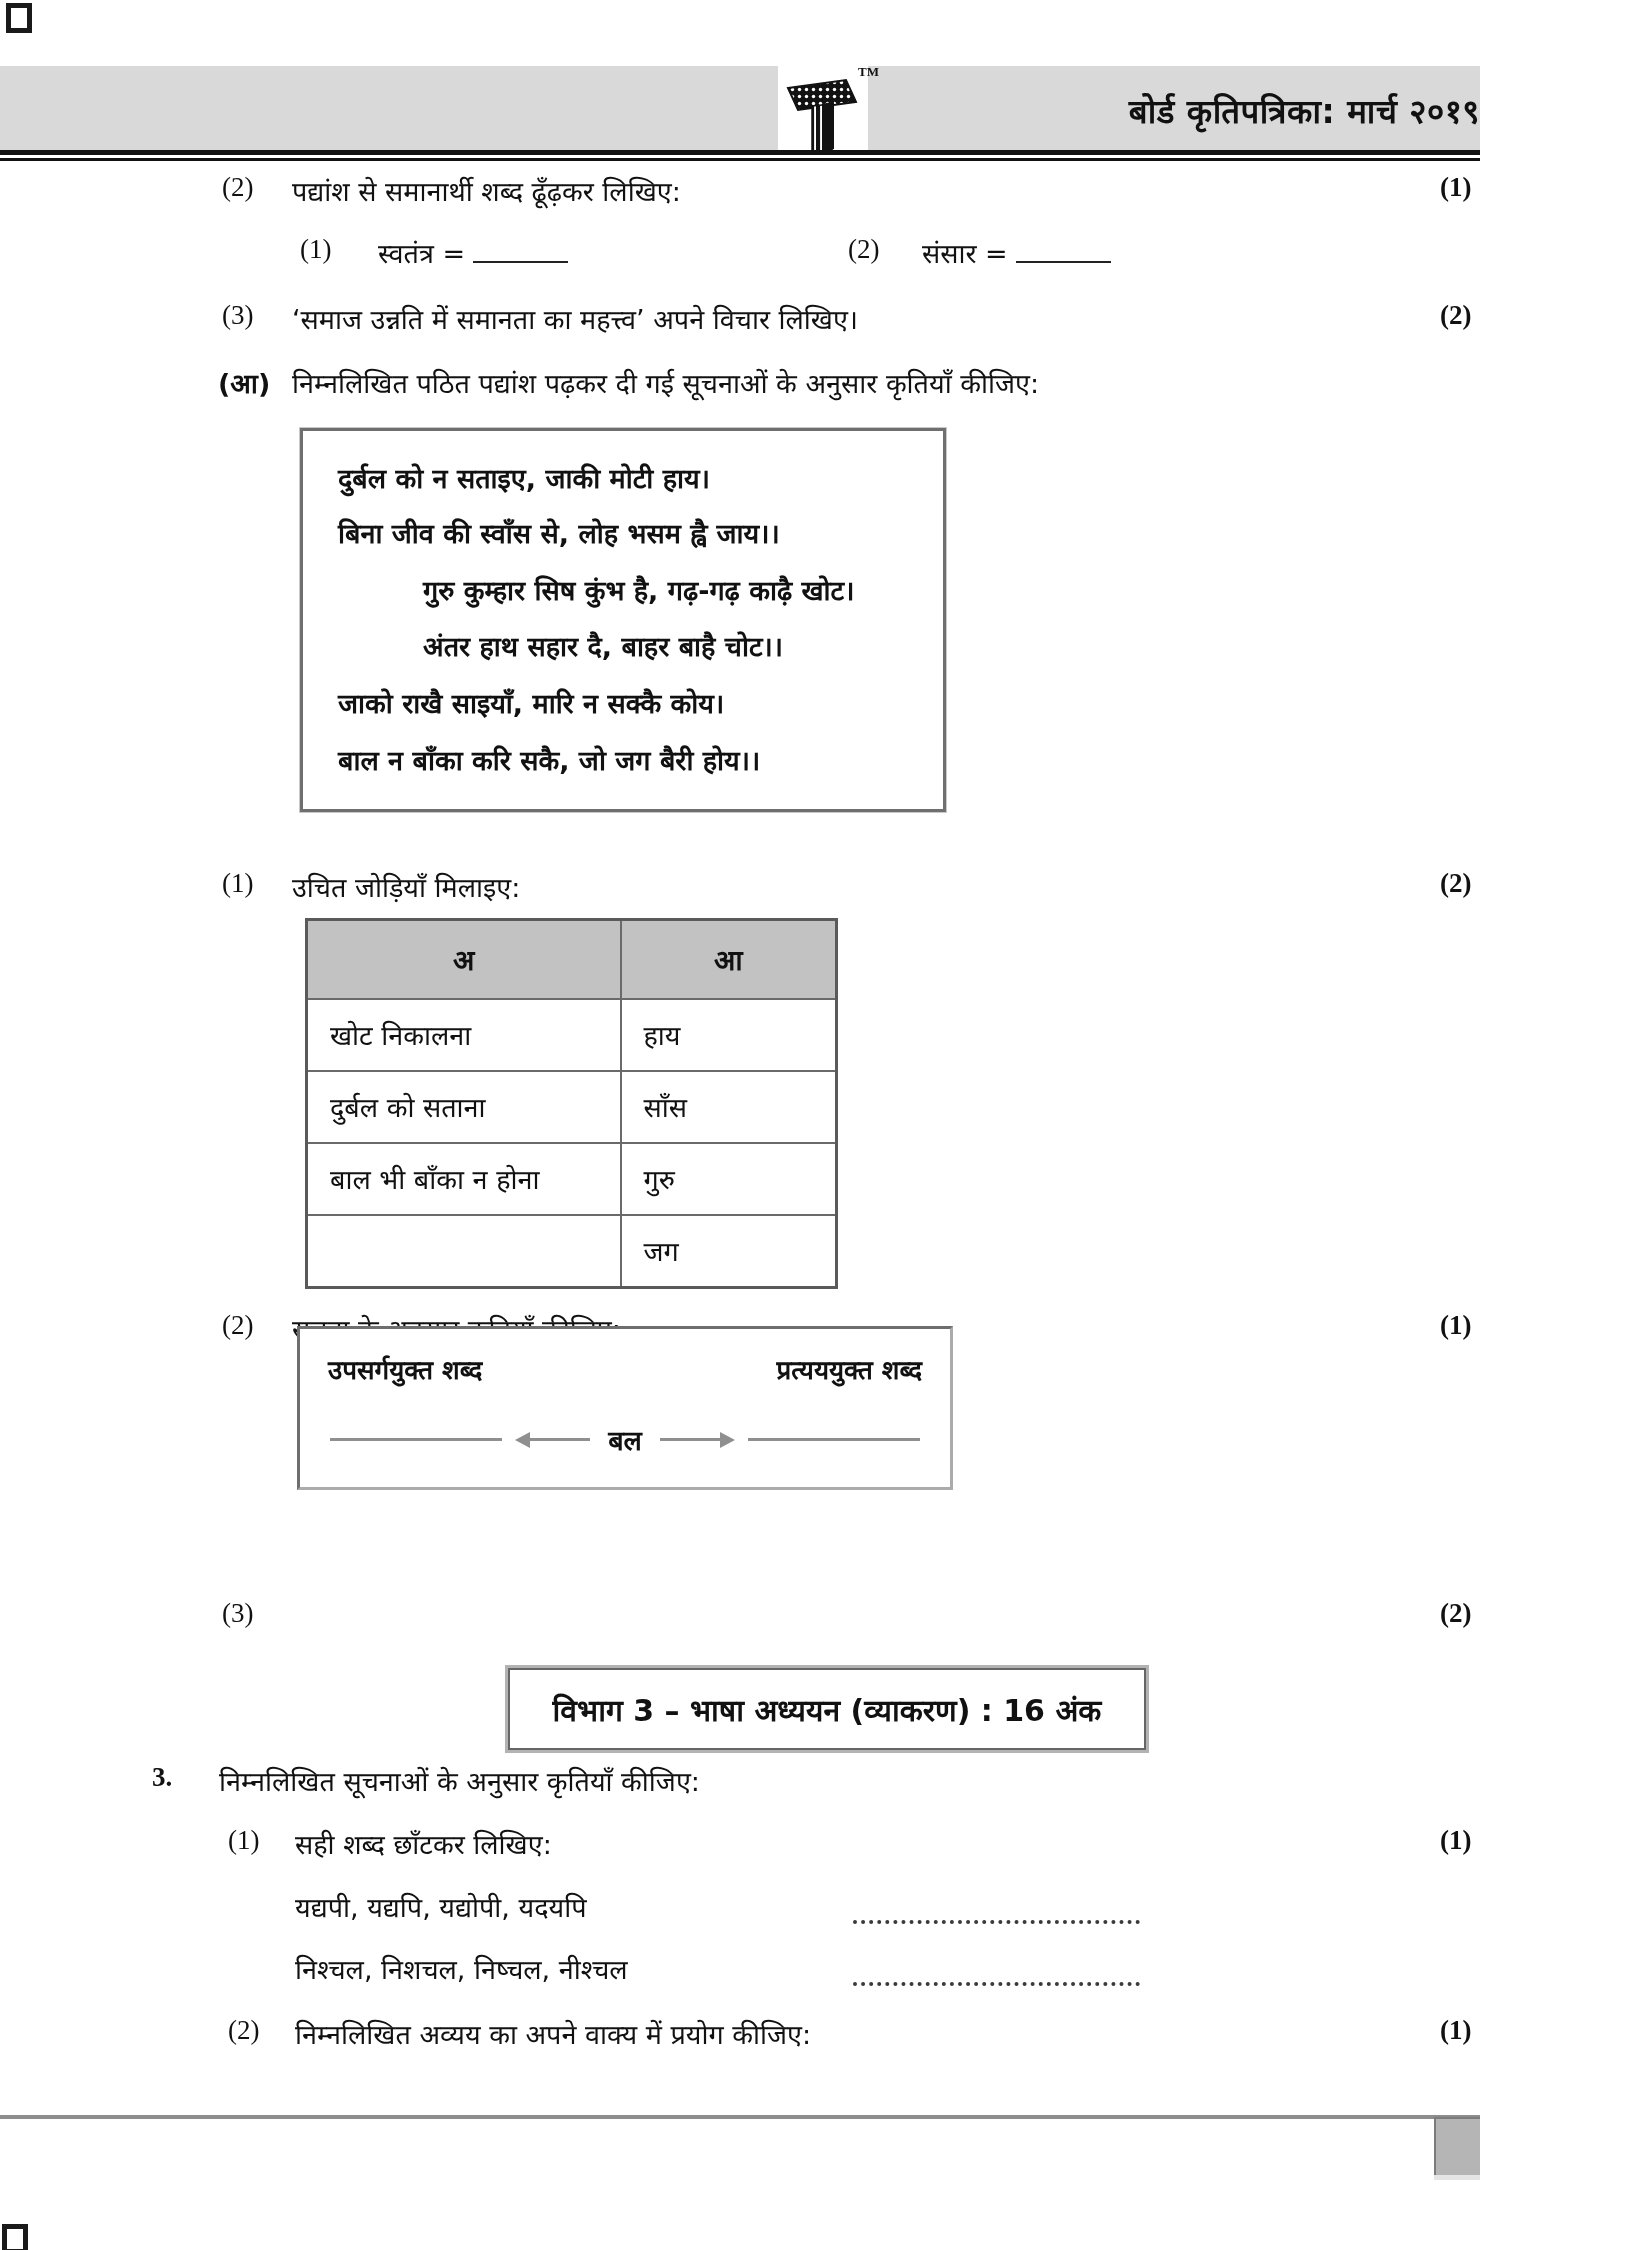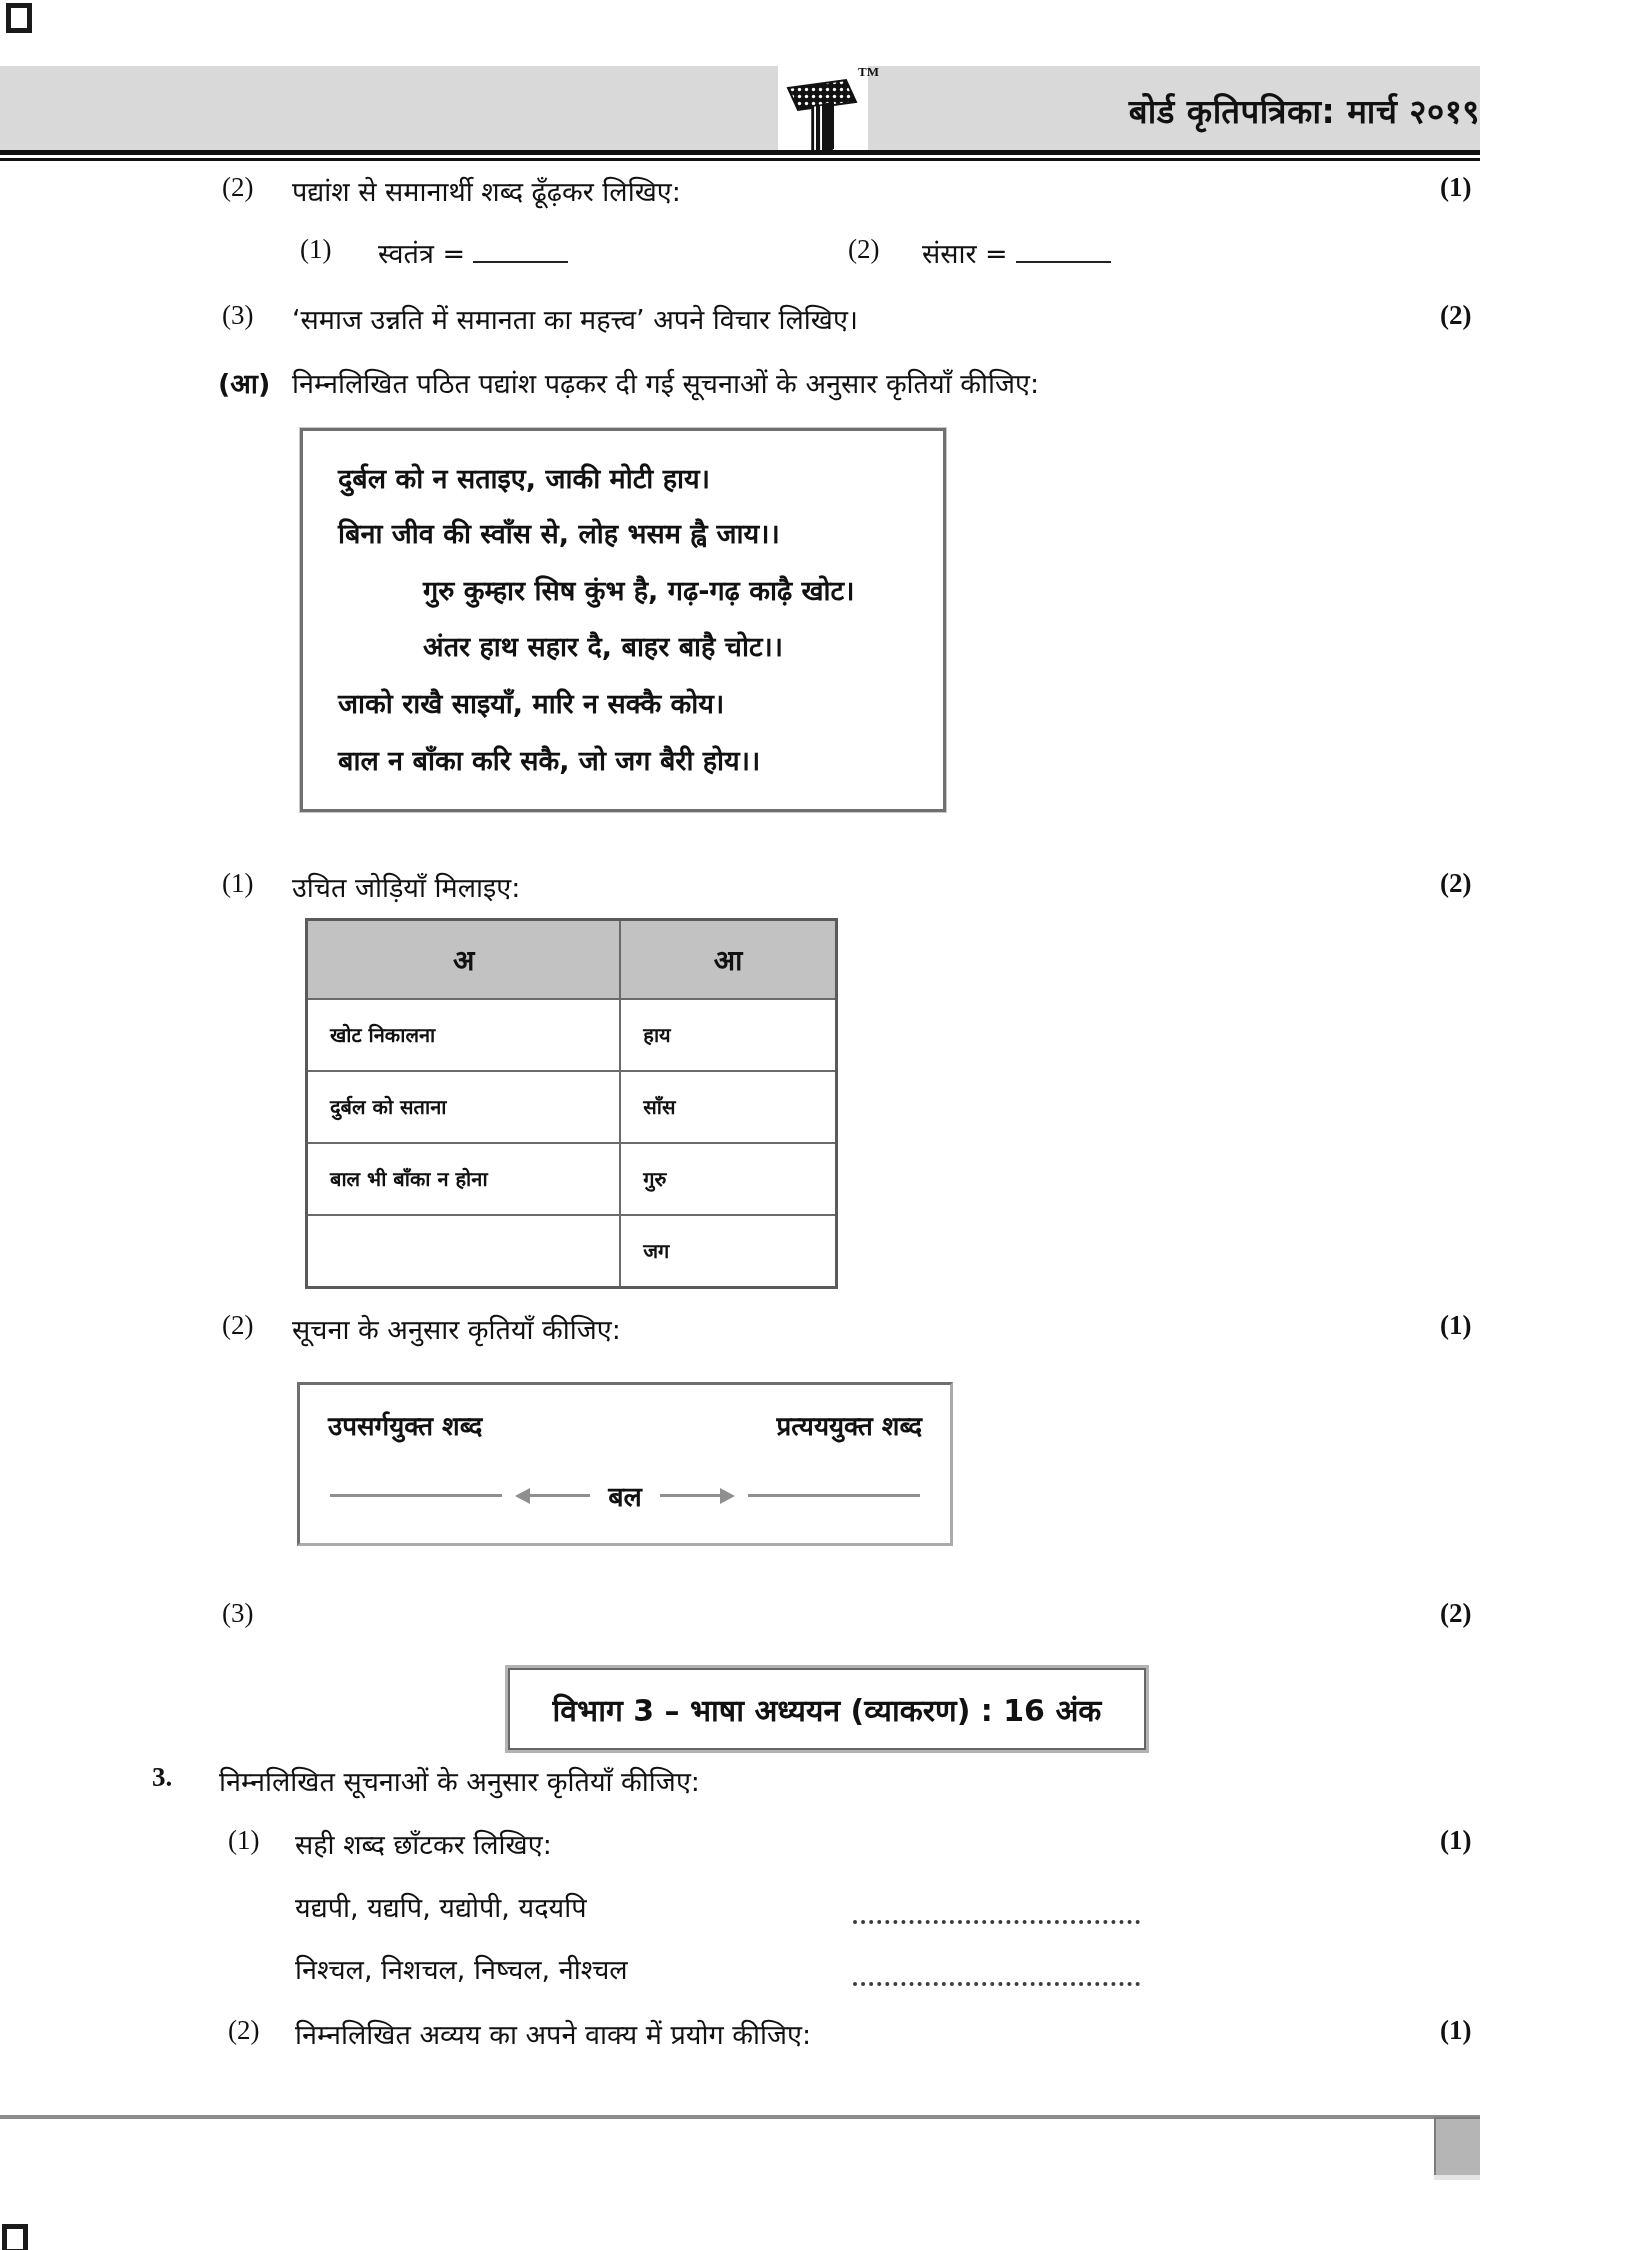--- a/index.html
+++ b/index.html
@@ -30,28 +30,28 @@
   .blank{display:inline-block;width:95px;height:20px;border-bottom:2.5px solid #222;margin-left:8px;}
   
   .poem-box{position:absolute;left:300px;top:428px;width:640px;height:378px;
             border:3px solid #6f6f6f;box-shadow:0 0 0 1px #c9c9c9;background:#fff;}
   .poem-line{position:absolute;left:35px;font-size:27px;font-weight:700;white-space:nowrap;}
   .poem-line.ind{left:120px;text-align:right;}
   
   .match-table{position:absolute;left:305px;top:918px;width:533px;height:371px;
                border:3px solid #5a5a5a;border-collapse:collapse;background:#fff;}
   .match-table .hdr{background:#c2c2c2;font-weight:700;text-align:center;font-size:28px;}
-  .match-table td,.match-table th{border:2px solid #6a6a6a;font-size:20px;font-weight:700;
+  .match-table td,.match-table th{border:2px solid #6a6a6a;font-size:27px;font-weight:400;
                padding:6px 6px 6px 22px;vertical-align:middle;}
   .match-table th{padding-left:6px;height:56px;}
   .match-table td{height:50px;}
   .col-a{width:318px;}
   .col-b{width:215px;}
   
-  .bal-box{position:absolute;left:297px;top:1382px;width:650px;height:158px;background:#fff;
+  .bal-box{position:absolute;left:297px;top:1326px;width:650px;height:158px;background:#fff;
            border:3px solid;border-color:#6e6e6e #ababab #ababab #6e6e6e;}
   .bal-labels{position:absolute;left:0;top:22px;width:100%;display:flex;
               justify-content:space-between;padding:0 28px;box-sizing:border-box;}
   .bal-labels span{font-size:26px;font-weight:700;white-space:nowrap;}
   .bal-center{position:absolute;left:0;top:92px;width:100%;display:flex;align-items:center;
               justify-content:space-between;padding:0 30px;box-sizing:border-box;}
   .u-line{width:172px;height:3px;background:#8f8f8f;}
   .arr{display:flex;align-items:center;}
   .arr .shaft{width:60px;height:3px;background:#8f8f8f;}
   .arr .head{width:0;height:0;border-top:8px solid transparent;border-bottom:8px solid transparent;}

